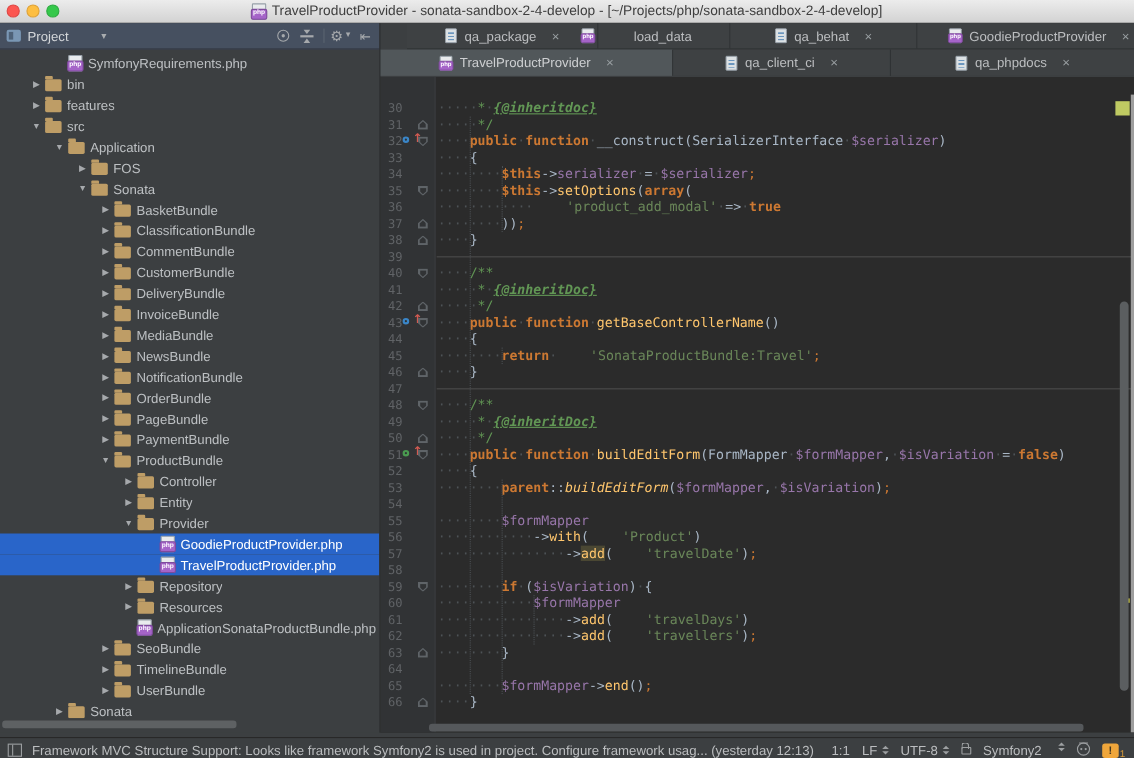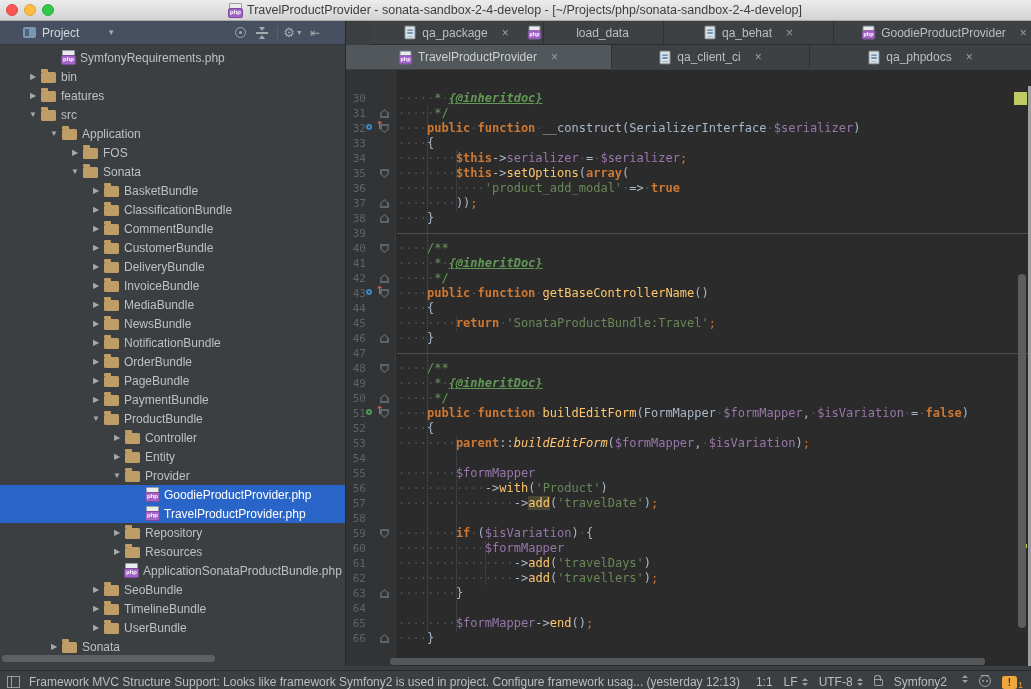--- a/index.html
+++ b/index.html
@@ -32,21 +32,21 @@
   .icn-folder::before { content:""; position:absolute; left:0; top:-3px; width:7px; height:3px;
     background:#BE9D66; border-radius:1px 1px 0 0; }
 
   
   .workspace { position:absolute; left:0; top:21px; width:1031px; height:645px; }
   .splitter { position:absolute; left:345px; top:0; width:1px; height:645px; background:#27292A; }
 
   
   .project-panel { position:absolute; left:0; top:0; width:345px; height:645px; background:#3C3F41; overflow:hidden; }
   .panel-header { position:absolute; left:0; top:0; width:345px; height:24px; background:#465060;
-    border-bottom:1px solid #323741; display:flex; align-items:center; padding:0 23px; color:#D3D6D9; font-size:12px; }
+    border-bottom:1px solid #323741; display:flex; align-items:center; padding:0 6px; color:#D3D6D9; font-size:12px; }
   .ph-icon { width:13px; height:11px; background:#7A97B4; border-radius:2px; position:relative; margin-right:6px; }
   .ph-icon::after { content:""; position:absolute; left:2px; top:2px; width:4px; height:7px; background:#4E6278; }
   .ph-caret { margin-left:28px; font-size:8px; color:#A9ACAF; }
   .ph-tools { margin-left:auto; display:flex; align-items:center; gap:8px; color:#A6A9AC; }
   .tool { width:14px; height:14px; display:inline-flex; align-items:center; justify-content:center; cursor:default; }
   .tool-locate { width:11px; height:11px; border:1.5px solid #A6A9AC; border-radius:50%; position:relative; }
   .tool-locate::after { content:""; position:absolute; left:50%; top:50%; width:3px; height:3px; margin:-1.5px;
     background:#A6A9AC; border-radius:50%; }
   .tool-collapse { position:relative; width:12px; height:12px; }
   .tool-collapse::before { content:""; position:absolute; left:0; top:5.5px; width:12px; height:1.5px; background:#A6A9AC; }
@@ -90,21 +90,21 @@
   .cl .num { width:20px; flex:none; text-align:right; color:#606366; font-size:11px; line-height:15px; }
   .cl .marks { width:30px; flex:none; position:relative; }
   .cl .txt { margin-left:2px; white-space:pre; }
   .cl.sep::before { content:""; position:absolute; left:51px; right:0; top:-8px; height:1px; background:#4D4D4D; }
   .tok.c  { color:#629755; }
   .tok.ct { color:#629755; font-style:italic; font-weight:bold; text-decoration:underline; }
   .tok.k  { color:#CC7832; font-weight:bold; }
   .tok.fn { color:#FFC66D; }
   .tok.fni{ color:#FFC66D; font-style:italic; }
   .tok.v  { color:#9876AA; }
-  .tok.s  { color:#6A8759; }
+  .tok.s  { color:#6A8759;margin-left:30px; }
   .tok.d  { color:#A9B7C6; }
   .tok.sc { color:#CC7832; }
   .tok.hl { color:#FFC66D; background:#4A4733; }
   .sp { color:#4D5256; }
 
   .fold { position:absolute; left:14px; top:3px; width:9px; height:9px;
     clip-path:polygon(0 0,100% 0,100% 55%,50% 100%,0 55%); background:#5F6468; }
   .fold::after { content:""; position:absolute; inset:1.5px; clip-path:polygon(0 0,100% 0,100% 55%,50% 100%,0 55%); background:#313335; }
   .fold.up { transform:rotate(180deg); }
   .ovr { position:absolute; left:0; top:1px; width:14px; height:12px; }

